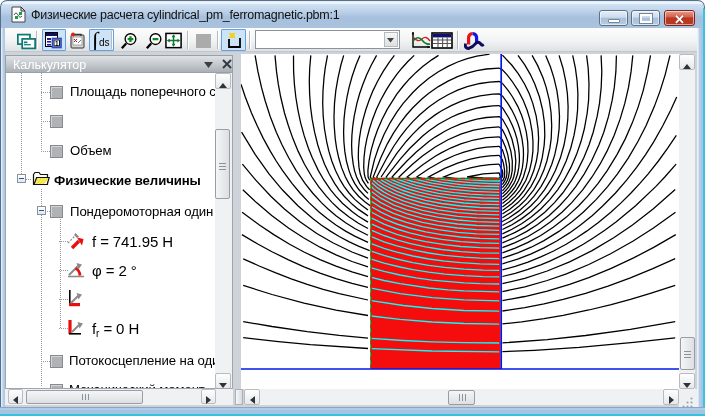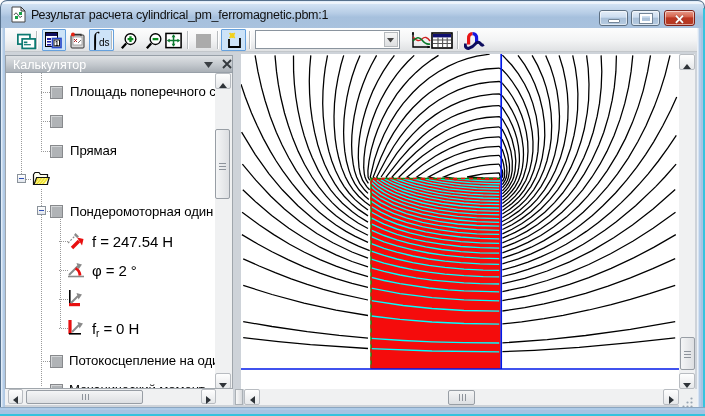--- a/index.html
+++ b/index.html
@@ -68,21 +68,21 @@
  <div class="abs" style="right:0;top:8px;width:2px;height:20px;background:#38c3de;border-radius:0 4px 0 0;"></div>
  <div id="ticon">
   <svg width="15" height="17" viewBox="0 0 15 17">
    <path d="M1 1 L10 1 L14 5 L14 16 L1 16 Z" fill="#fff" stroke="#444" stroke-width="1"></path>
    <path d="M10 1 L10 5 L14 5 Z" fill="#ddd" stroke="#333" stroke-width="1"></path>
    <path d="M3 9 Q5 5 7 9 T11 10" fill="none" stroke="#555" stroke-width="1"></path>
    <rect x="8" y="6" width="3" height="3" fill="#18a048"></rect>
    <rect x="4" y="10" width="3" height="3" fill="#18a048"></rect>
   </svg>
  </div>
- <div id="ttext">Результат расчета cylindrical_pm_ferromagnetic.pbm:1</div>
+ <div id="ttext">Физические расчета cylindrical_pm_ferromagnetic.pbm:1</div>
  <div id="btnmin" class="capbtn">
       <div class="inner"></div>
       <div class="glyph"></div>
     </div>
  <div id="btnmax" class="capbtn">
       <div class="inner"></div>
       <div class="glyph"></div>
     </div>
  <div id="btncls" class="capbtn">
       <div class="inner"></div>
@@ -196,45 +196,46 @@
    <div class="dvh" style="left:53px;top:168px;width:9px"></div>
    <div class="dvh" style="left:53px;top:197px;width:9px"></div>
    <div class="dvh" style="left:53px;top:226px;width:9px"></div>
    <div class="dvh" style="left:53px;top:255px;width:9px"></div>
    <div class="dvh" style="left:35px;top:288px;width:9px"></div>
 
    <div class="gsq" style="left:44px;top:12.5px"></div>
         <div class="titem" style="left:64px;top:11px">Площадь поперечного сечения</div>
    <div class="gsq" style="left:44px;top:42px"></div>
    <div class="gsq" style="left:44px;top:71.5px"></div>
-        <div class="titem" style="left:64px;top:70px">Прямая</div>
+        <div class="titem" style="left:64px;top:70px">Объем</div>
    <div class="expb" style="left:11px;top:101px"></div>
    <svg class="abs" style="left:26px;top:97px" width="18" height="16" viewBox="0 0 18 16">
     <path d="M1.5 4.5 L3 2.5 L7 2.5 L8.5 4.5 L15.5 4.5 L15.5 14.5 L1.5 14.5 Z" fill="#fffff0" stroke="#111" stroke-width="1.2"></path>
     <defs>
             <clipPath id="fcl">
               <path d="M2 14 L4.6 7.5 L17.2 7.5 L15 14 Z"></path>
             </clipPath>
           </defs>
     <g clip-path="url(#fcl)">
             <rect x="0" y="6" width="18" height="9" fill="#ffffd0"></rect>
      <path d="M1 15 L9 5 M4 15 L12 5 M7 15 L15 5 M10 15 L18 5 M-2 15 L6 5" stroke="#f0e232" stroke-width="1.8"></path>
           </g>
     <path d="M2 14.5 L4.6 7.5 L17.2 7.5 L15.2 14.5 Z" fill="none" stroke="#111" stroke-width="1.2"></path>
    </svg>
+   <div class="titem" style="left:48px;top:100px;font-weight:bold">Физические величины</div>
    <div class="expb" style="left:31px;top:133px"></div>
    <div class="gsq" style="left:44px;top:132px"></div>
         <div class="titem" style="left:64px;top:130.5px">Пондеромоторная один</div>
    <svg class="abs" style="left:60px;top:158px" width="22" height="19" viewBox="0 0 22 19">
     <path d="M2 12 L9 5" stroke="#8a8a8a" stroke-width="1.2" stroke-dasharray="2 1.4"></path>
     <path d="M9.5 2 L13 5.5 L11 7 L8 4 Z" fill="#8a8a8a"></path>
     <path d="M6 17 L13 10" stroke="#e80f0f" stroke-width="3.4"></path>
     <path d="M11 6.5 L17.5 8 L16 14.5 Z" fill="#e80f0f"></path>
    </svg>
-   <div class="titem" style="left:86px;top:159.5px;font-size:15px">f = 247.54 Н</div>
+   <div class="titem" style="left:86px;top:159.5px;font-size:15px">f = 741.95 Н</div>
    <svg class="abs" style="left:60px;top:187px" width="22" height="19" viewBox="0 0 22 19">
     <path d="M2 16.5 L18 16.5" stroke="#8a8a8a" stroke-width="1.6"></path>
     <path d="M3 15 L12 6" stroke="#8a8a8a" stroke-width="2"></path>
     <path d="M10.5 3 L16 4.5 L12.5 9.5 Z" fill="#8a8a8a"></path>
     <path d="M9.5 8.5 Q13.5 10 14 15.5" fill="none" stroke="#e80f0f" stroke-width="2.8"></path>
    </svg>
    <div class="titem" style="left:86px;top:188.5px;font-size:15px">φ = 2 °</div>
    <svg class="abs" style="left:60px;top:216px" width="22" height="19" viewBox="0 0 22 19">
     <path d="M3.8 1 L3.8 16" stroke="#000" stroke-width="1.6"></path>
     <path d="M3 15.6 L14 15.6" stroke="#e80f0f" stroke-width="3.2"></path>

